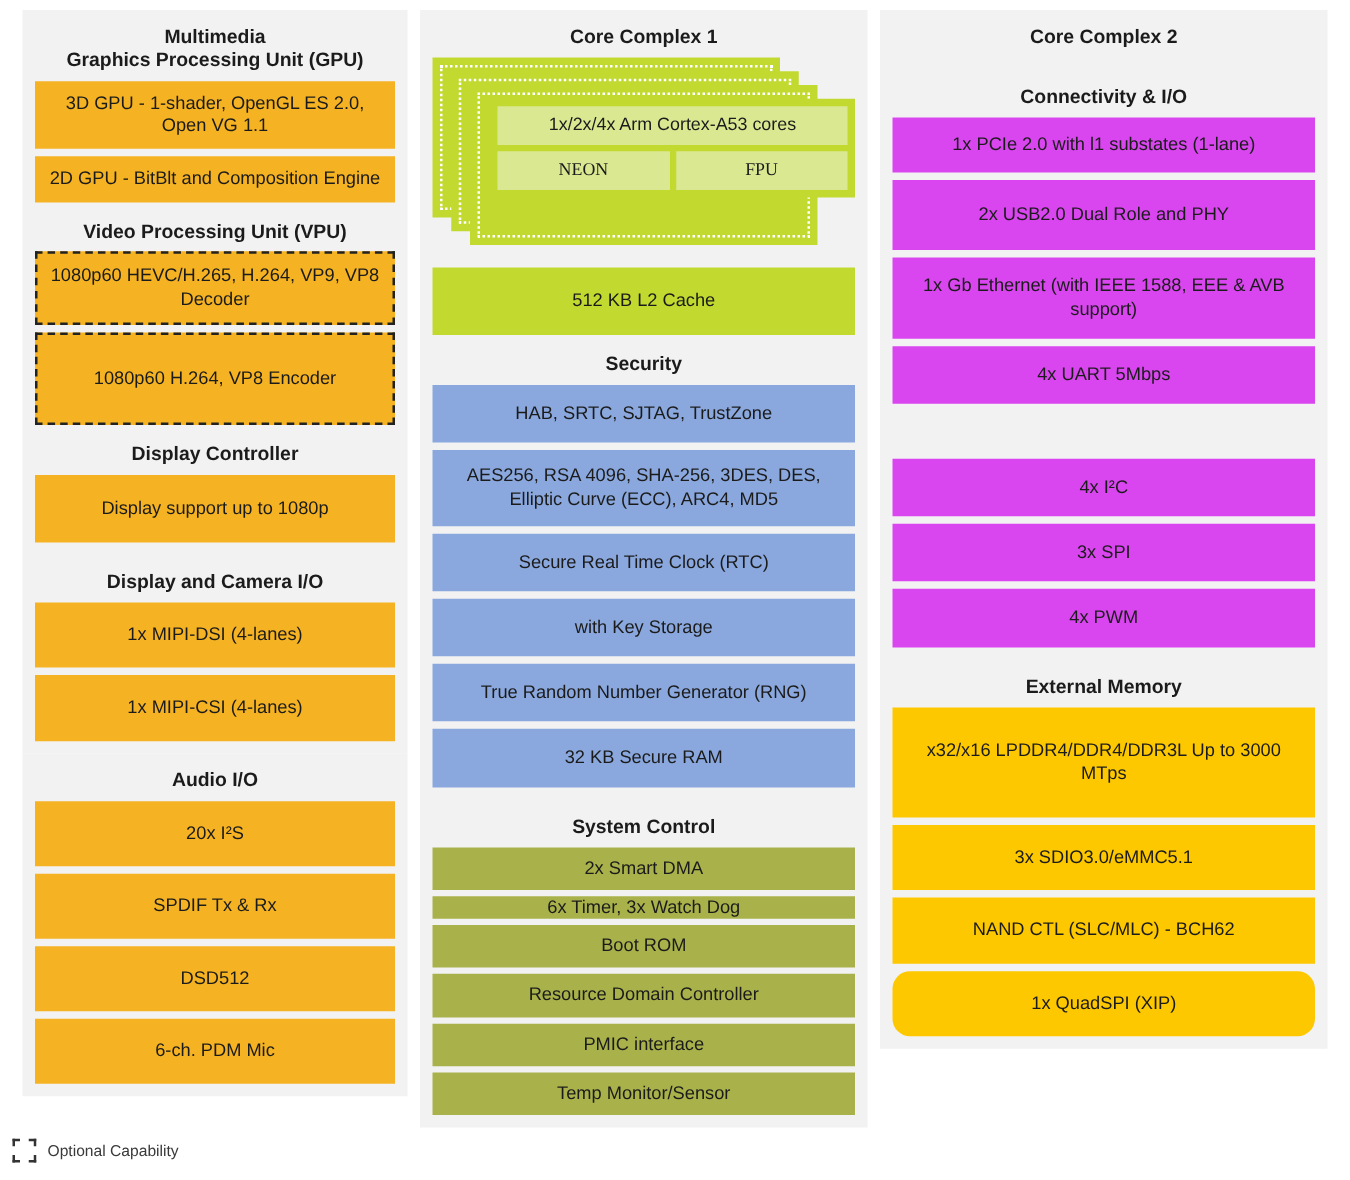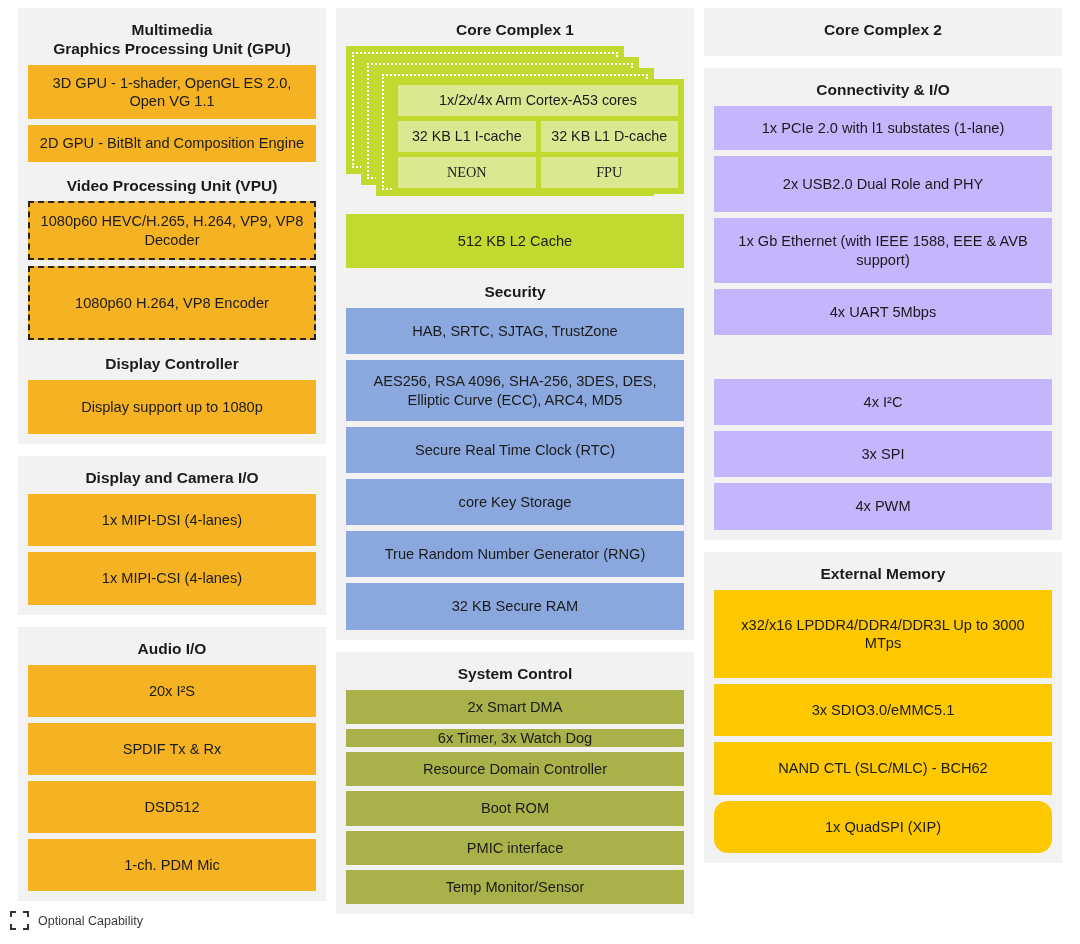--- a/index.html
+++ b/index.html
@@ -5,21 +5,21 @@
   * { box-sizing: border-box; margin: 0; padding: 0; }
   html, body {
     width: 1080px; height: 944px;
     background: #ffffff;
     font-family: "Liberation Sans", sans-serif;
     overflow: hidden;
   }
   .page { position: relative; width: 1080px; height: 944px; padding: 8px 18px 0 18px; }
 
   .columns { display: flex; gap: 10px; align-items: flex-start; }
-  .col { display: flex; flex-direction: column; gap: 12px; }
+  .col { display: flex; flex-direction: column; }
   .col-left  { width: 308px; }
   .col-mid   { width: 358px; }
   .col-right { width: 358px; }
 
   
   .panel { background: #f2f2f2; padding: 8px 10px 10px 10px; }
 
   .sect-title {
     text-align: center;
     font-size: 15.5px;
@@ -38,21 +38,21 @@
     line-height: 1.25;
     padding: 11px 8px;
     margin-bottom: 6px;
   }
   .blk:last-child { margin-bottom: 0; }
   .blk.two { padding: 9px 8px; }
 
   
   .orange { background: #f5b323; }
   .yellow { background: #fdc800; }
-  .teal   { background: #c4b5fd; }
+  .teal   { background: #d946ef; }
   .blue   { background: #8aa8dd; }
   .olive  { background: #a9b24a; }
   .green  { background: #c2da30; }
 
   .dashed {
     border: 2px dashed #222;
     padding: 26px 8px;
   }
 
   
@@ -135,21 +135,21 @@
         <div class="sect-title">Display and Camera I/O</div>
         <div class="blk orange" style="padding:17px 8px;">1x MIPI-DSI (4-lanes)</div>
         <div class="blk orange" style="padding:17px 8px;">1x MIPI-CSI (4-lanes)</div>
       </div>
 
       <div class="panel">
         <div class="sect-title">Audio I/O</div>
         <div class="blk orange" style="padding:17px 8px;">20x I²S</div>
         <div class="blk orange" style="padding:17px 8px;">SPDIF Tx &amp; Rx</div>
         <div class="blk orange" style="padding:17px 8px;">DSD512</div>
-        <div class="blk orange" style="padding:17px 8px;">1-ch. PDM Mic</div>
+        <div class="blk orange" style="padding:17px 8px;">6-ch. PDM Mic</div>
       </div>
 
     </div>
 
     <div class="col col-mid">
 
       <div class="panel">
         <div class="sect-title">Core Complex 1</div>
 
         <div class="cc1-stack">
@@ -158,49 +158,45 @@
             </div>
           <div class="cc1-card c2">
               <div class="inner-dots"></div>
             </div>
           <div class="cc1-card c3">
               <div class="inner-dots"></div>
             </div>
           <div class="cc1-front">
             <div class="row">
               <div class="cell">1x/2x/4x Arm Cortex-A53 cores</div>
-            </div>
-            <div class="row">
-              <div class="cell">32 KB L1 I-cache</div>
-              <div class="cell">32 KB L1 D-cache</div>
             </div>
             <div class="row">
               <div class="cell">NEON</div>
               <div class="cell">FPU</div>
             </div>
           </div>
         </div>
 
         <div class="blk green" style="padding:18px 8px;">512 KB L2 Cache</div>
 
         <div class="sect-title sub">Security</div>
         <div class="blk blue" style="padding:14px 8px;">HAB, SRTC, SJTAG, TrustZone</div>
         <div class="blk blue two" style="padding:12px 14px;">AES256, RSA 4096, SHA-256, 3DES, DES, Elliptic Curve (ECC), ARC4, MD5</div>
         <div class="blk blue" style="padding:14px 8px;">Secure Real Time Clock (RTC)</div>
-        <div class="blk blue" style="padding:14px 8px;">core Key Storage</div>
+        <div class="blk blue" style="padding:14px 8px;">with Key Storage</div>
         <div class="blk blue" style="padding:14px 8px;">True Random Number Generator (RNG)</div>
         <div class="blk blue" style="padding:14px 8px;">32 KB Secure RAM</div>
       </div>
 
       <div class="panel">
         <div class="sect-title">System Control</div>
         <div class="blk olive" style="padding:8px;margin-bottom:5px;">2x Smart DMA</div>
         <div class="blk olive" style="padding:0;margin-bottom:5px;">6x Timer, 3x Watch Dog</div>
+        <div class="blk olive" style="padding:8px;margin-bottom:5px;">Boot ROM</div>
         <div class="blk olive" style="padding:8px;margin-bottom:5px;">Resource Domain Controller</div>
-        <div class="blk olive" style="padding:8px;margin-bottom:5px;">Boot ROM</div>
         <div class="blk olive" style="padding:8px;margin-bottom:5px;">PMIC interface</div>
         <div class="blk olive" style="padding:8px;">Temp Monitor/Sensor</div>
       </div>
 
     </div>
 
     <div class="col col-right">
 
       <div class="panel">
         <div class="sect-title">Core Complex 2</div>

